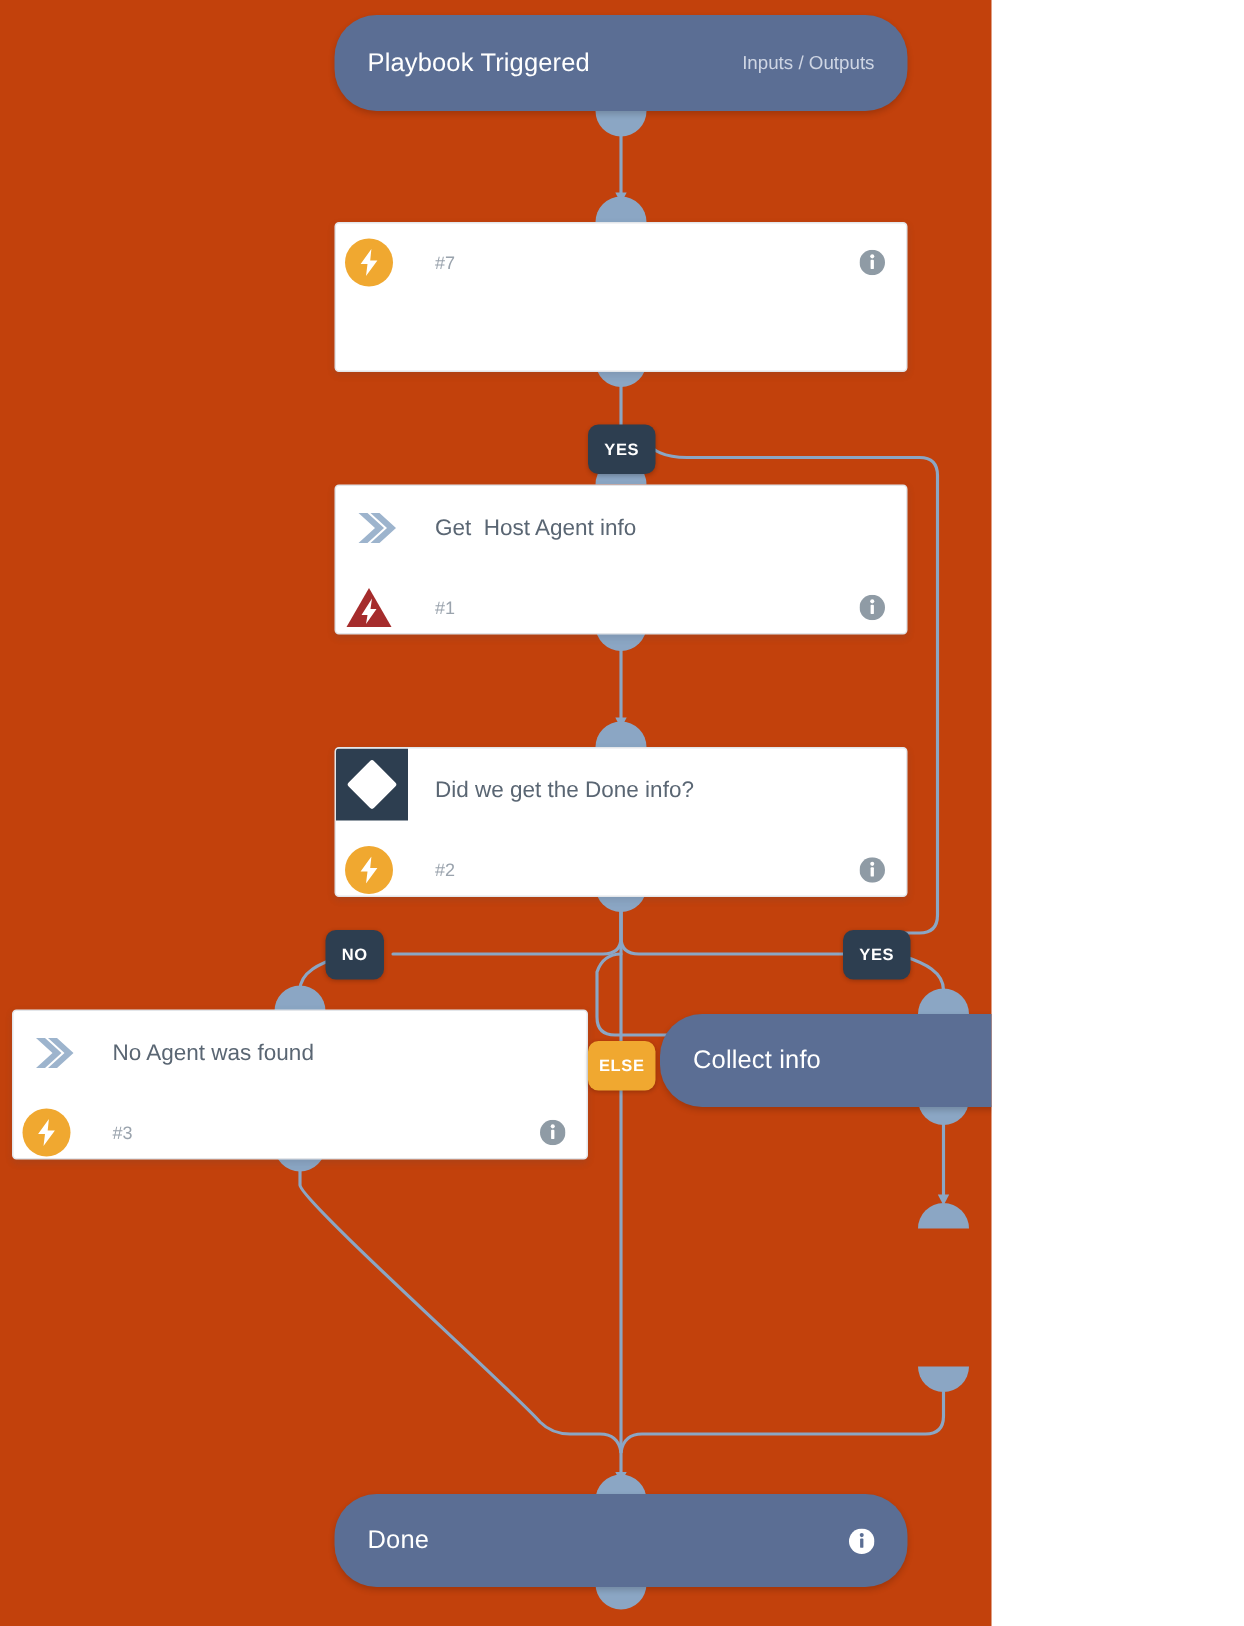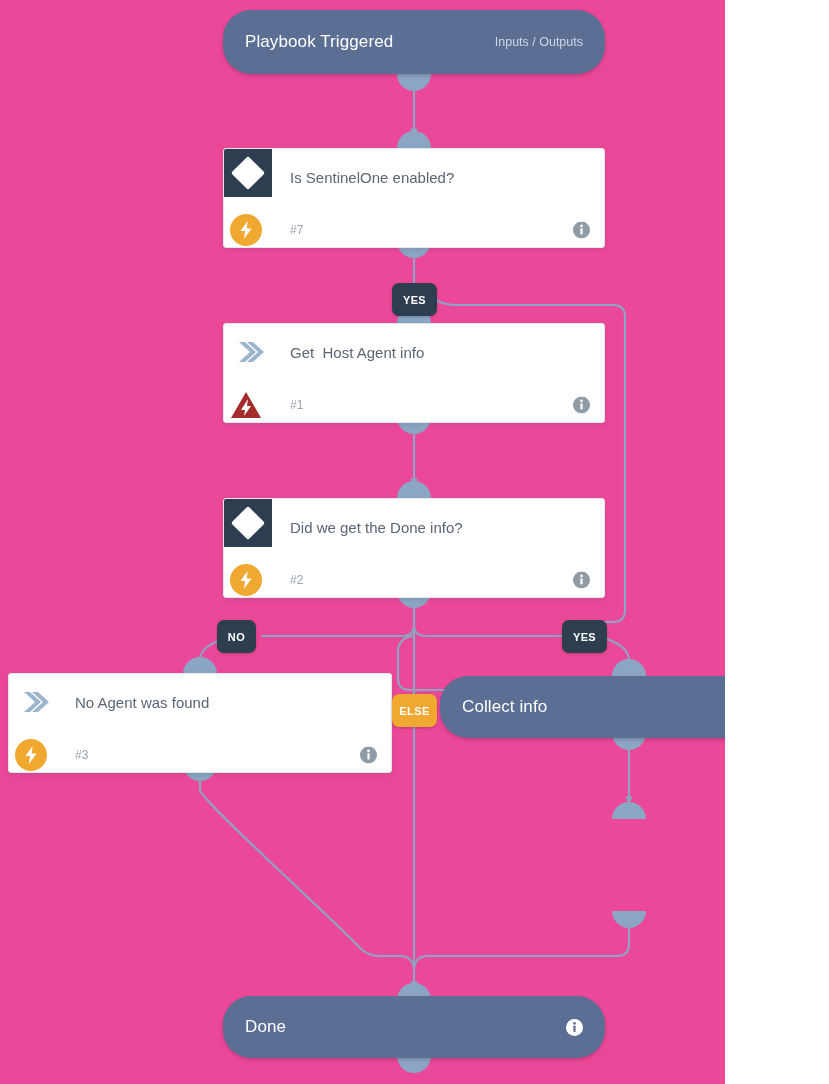--- a/index.html
+++ b/index.html
@@ -3,23 +3,23 @@
 <meta charset="utf-8">
 <style>
   * { box-sizing: border-box; }
   html, body {
     margin: 0; padding: 0;
     background: #ffffff;
     font-family: "Liberation Sans", "DejaVu Sans", sans-serif;
   }
   #canvas {
     position: relative;
-    width: 725px;
+    width: 661px;
     height: 1084px;
-    background: #ec4899;
+    background: #c2410c;
     overflow: hidden;
   }
 
   
   #edges {
     position: absolute;
     left: 0; top: 0;
     width: 829px; height: 1084px;
     pointer-events: none;
   }
@@ -222,26 +222,20 @@
   <div class="port bottom" style="left:612px; top:911px;"></div>
   <div class="port top" style="left:397px; top:983px;"></div>
   <div class="port bottom" style="left:397px; top:1056px;"></div>
 
   <div class="node terminal" style="left:223px; top:10px; width:382px; height:64px;">
     <span class="terminal-title">Playbook Triggered</span>
     <span class="terminal-sub">Inputs / Outputs</span>
   </div>
 
   <div class="node card" style="left:223px; top:148px; width:382px; height:100px;">
-    <div class="card-top">
-      <div class="cond-badge">
-        <div class="diamond"></div>
-      </div>
-      <div class="card-title">Is SentinelOne enabled?</div>
-    </div>
     <div class="card-bottom">
       <div class="bolt-circle">
         <svg width="16" height="18" viewBox="0 0 16 18" aria-hidden="true">
           <path d="M9.6,0 L2.4,10 L7,10 L6,18 L13.6,7.6 L8.8,7.6 z" fill="#ffffff"></path>
         </svg>
       </div>
       <div class="card-num">#7</div>
       <svg class="info-glyph" viewBox="0 0 17 17">
         <circle cx="8.5" cy="8.5" r="8.5" fill="#8f9ba5"></circle>
         <rect x="7.4" y="6.7" width="2.2" height="6.2" rx="0.6" fill="#ffffff"></rect>

